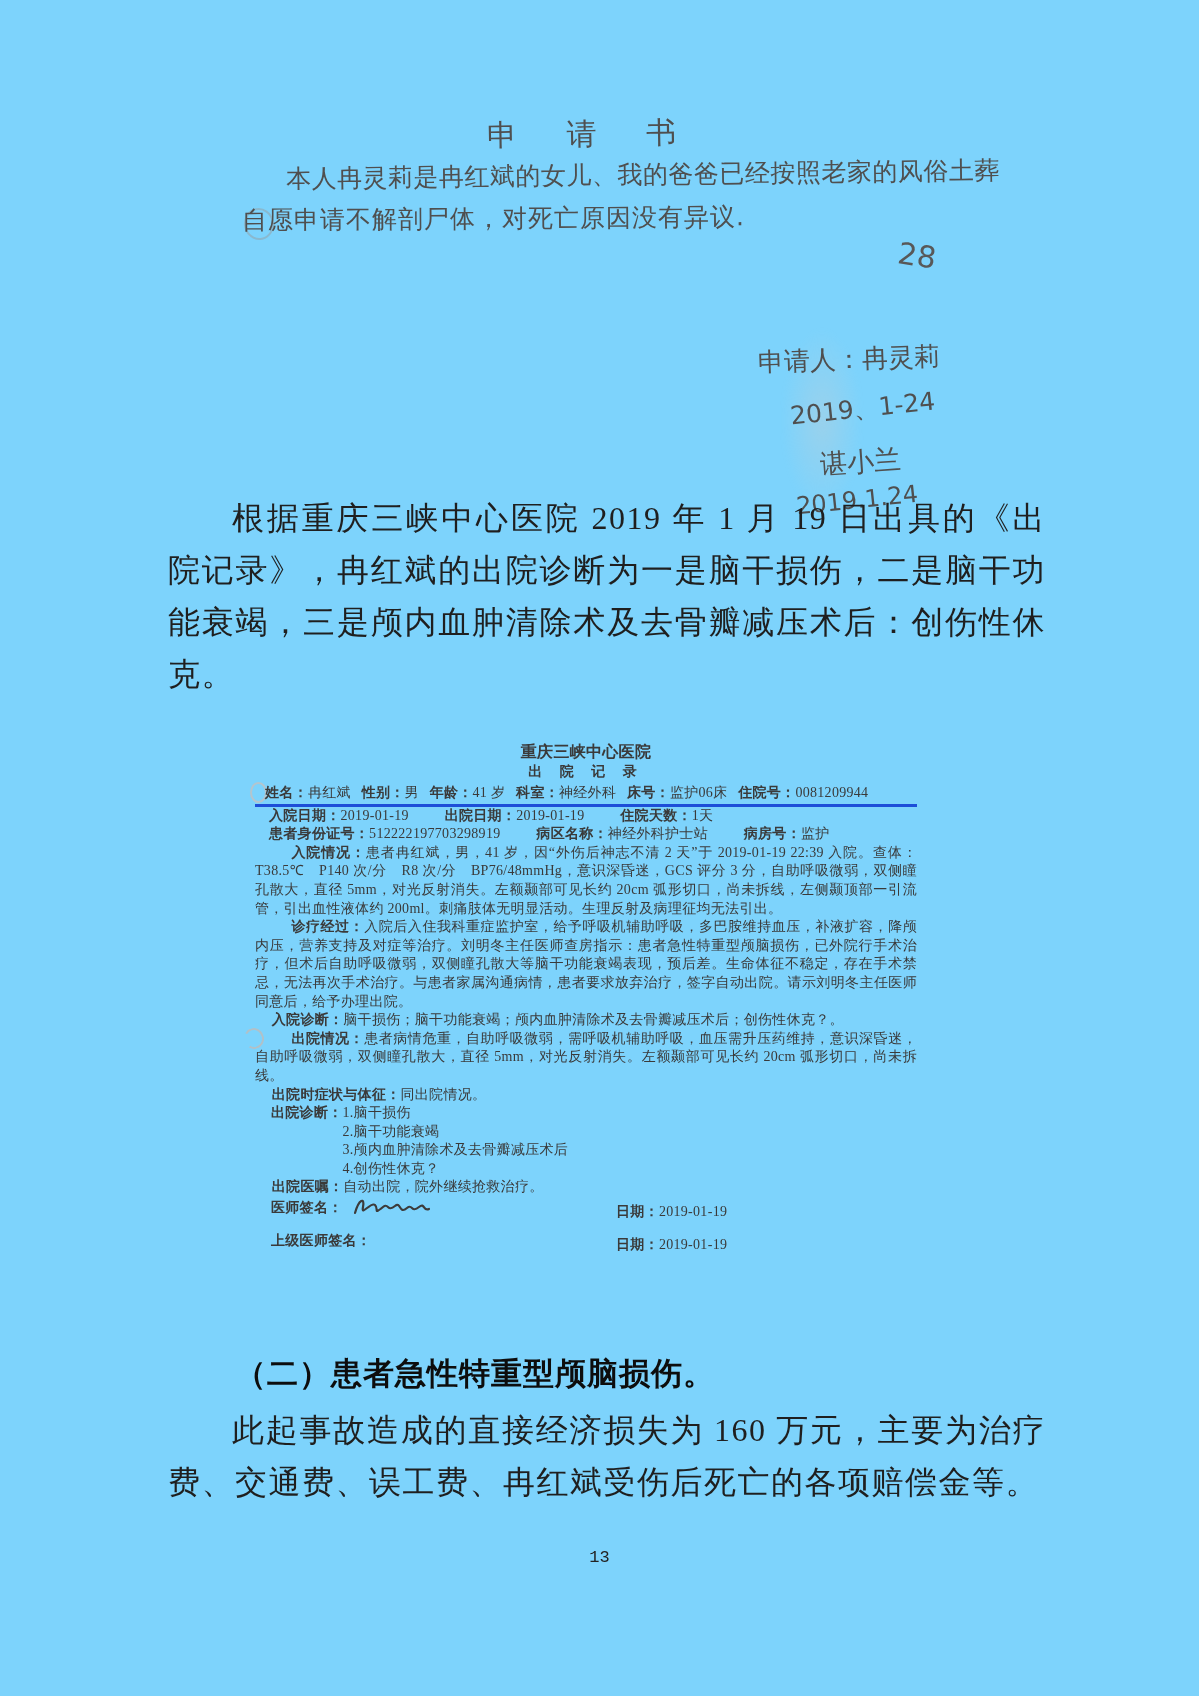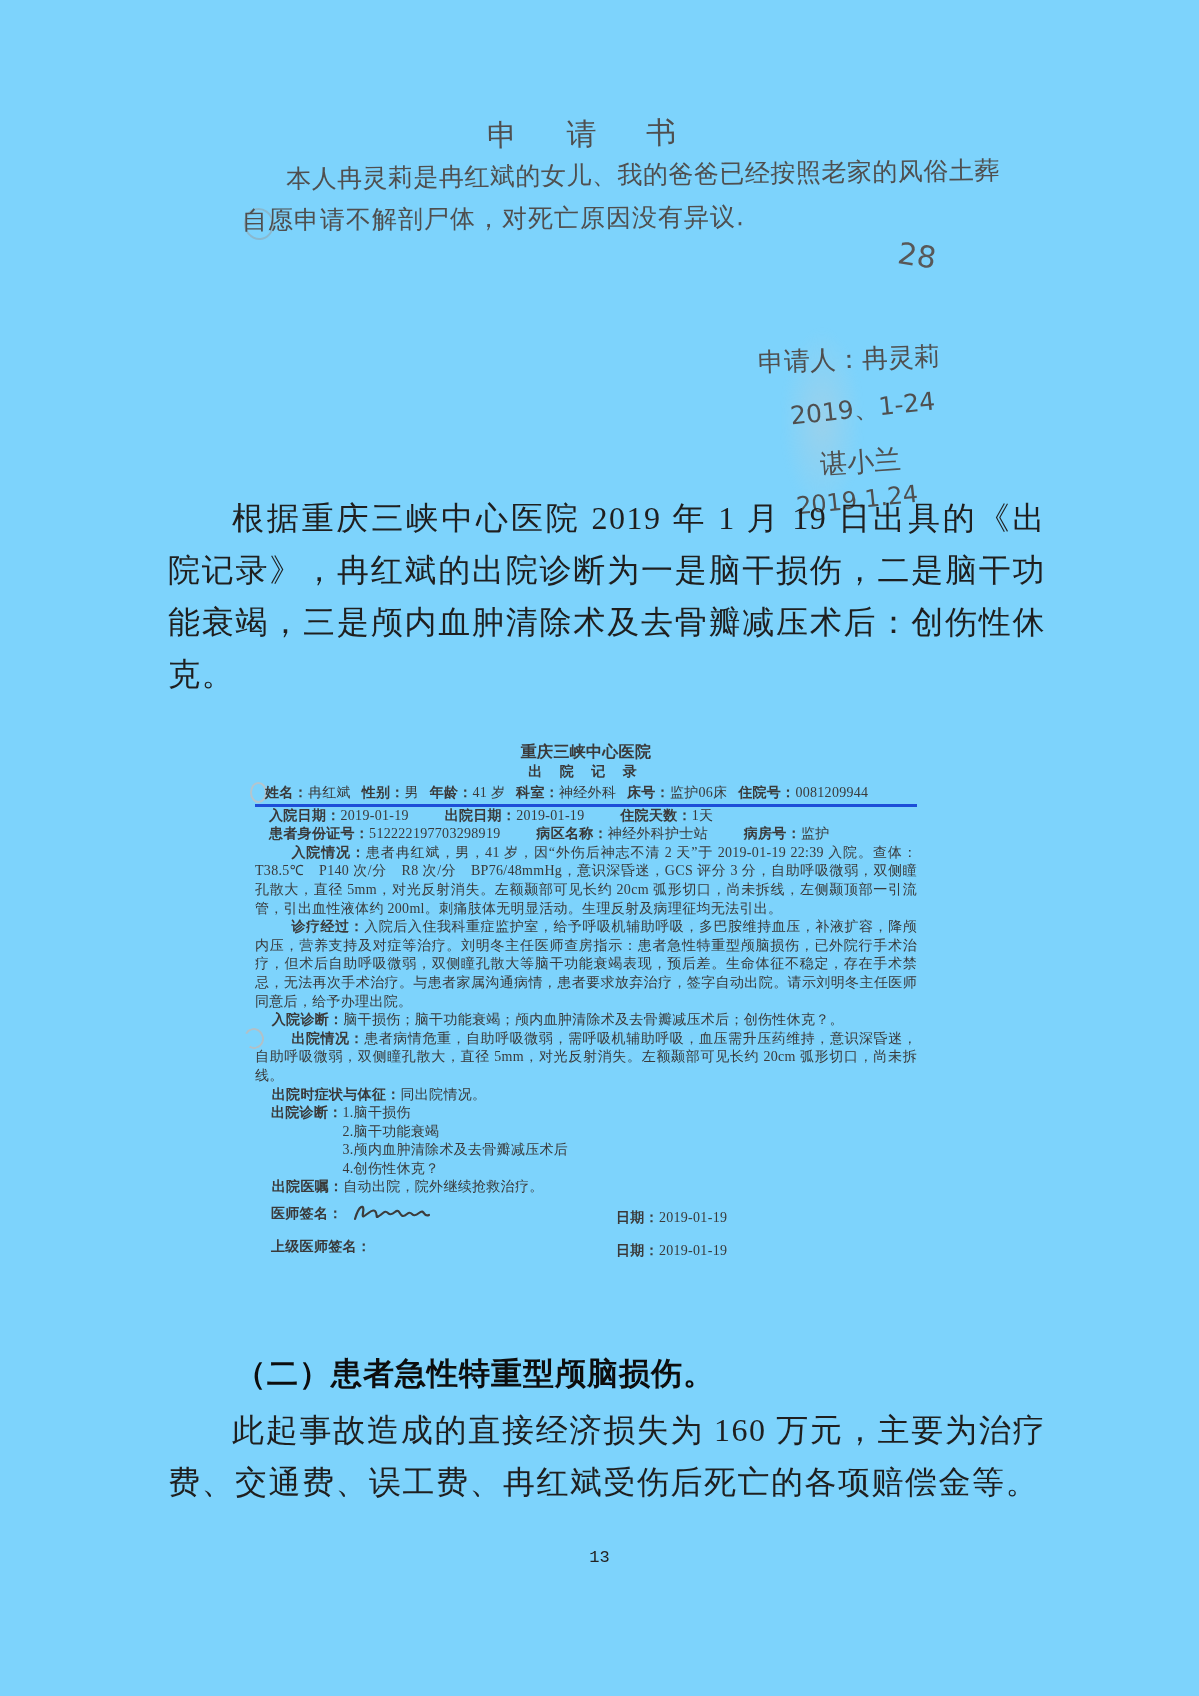--- a/index.html
+++ b/index.html
@@ -56,21 +56,21 @@
   .rec-title    { text-align:center; font-weight:bold; font-size:14px; line-height:20px; letter-spacing:7px; margin-bottom:2px; }
   .rl { font-weight:bold; }
   .rec-patient { border-bottom:3px solid #1d4ed8; padding:0 0 1px 10px; }
   .rec-patient .pair { margin-right:7px; }
   .rec-row { padding-left:14px; }
   .rec-row .pair { margin-right:32px; }
   .rp { margin:0; text-align:justify; text-indent:1.2em; }
   .rp.deep { text-indent:2.6em; }
   .rec-diag { display:flex; margin-left:16px; }
   .rec-diag-items div { line-height:18.6px; }
-  .rec-sign { position:relative; margin-left:16px; height:27px; margin-top:8px; }
+  .rec-sign { position:relative; margin-left:16px; height:27px; margin-top:2px; }
   .rec-sign .rec-date { position:absolute; left:345px; top:4px; }
   .rec-sign.last { margin-top:6px; }
   .scribble { position:absolute; left:78px; top:-6px; }
 </style>
 </head>
 <body>
 
 <div class="page">
 
   <div class="artifact art-1"></div>

